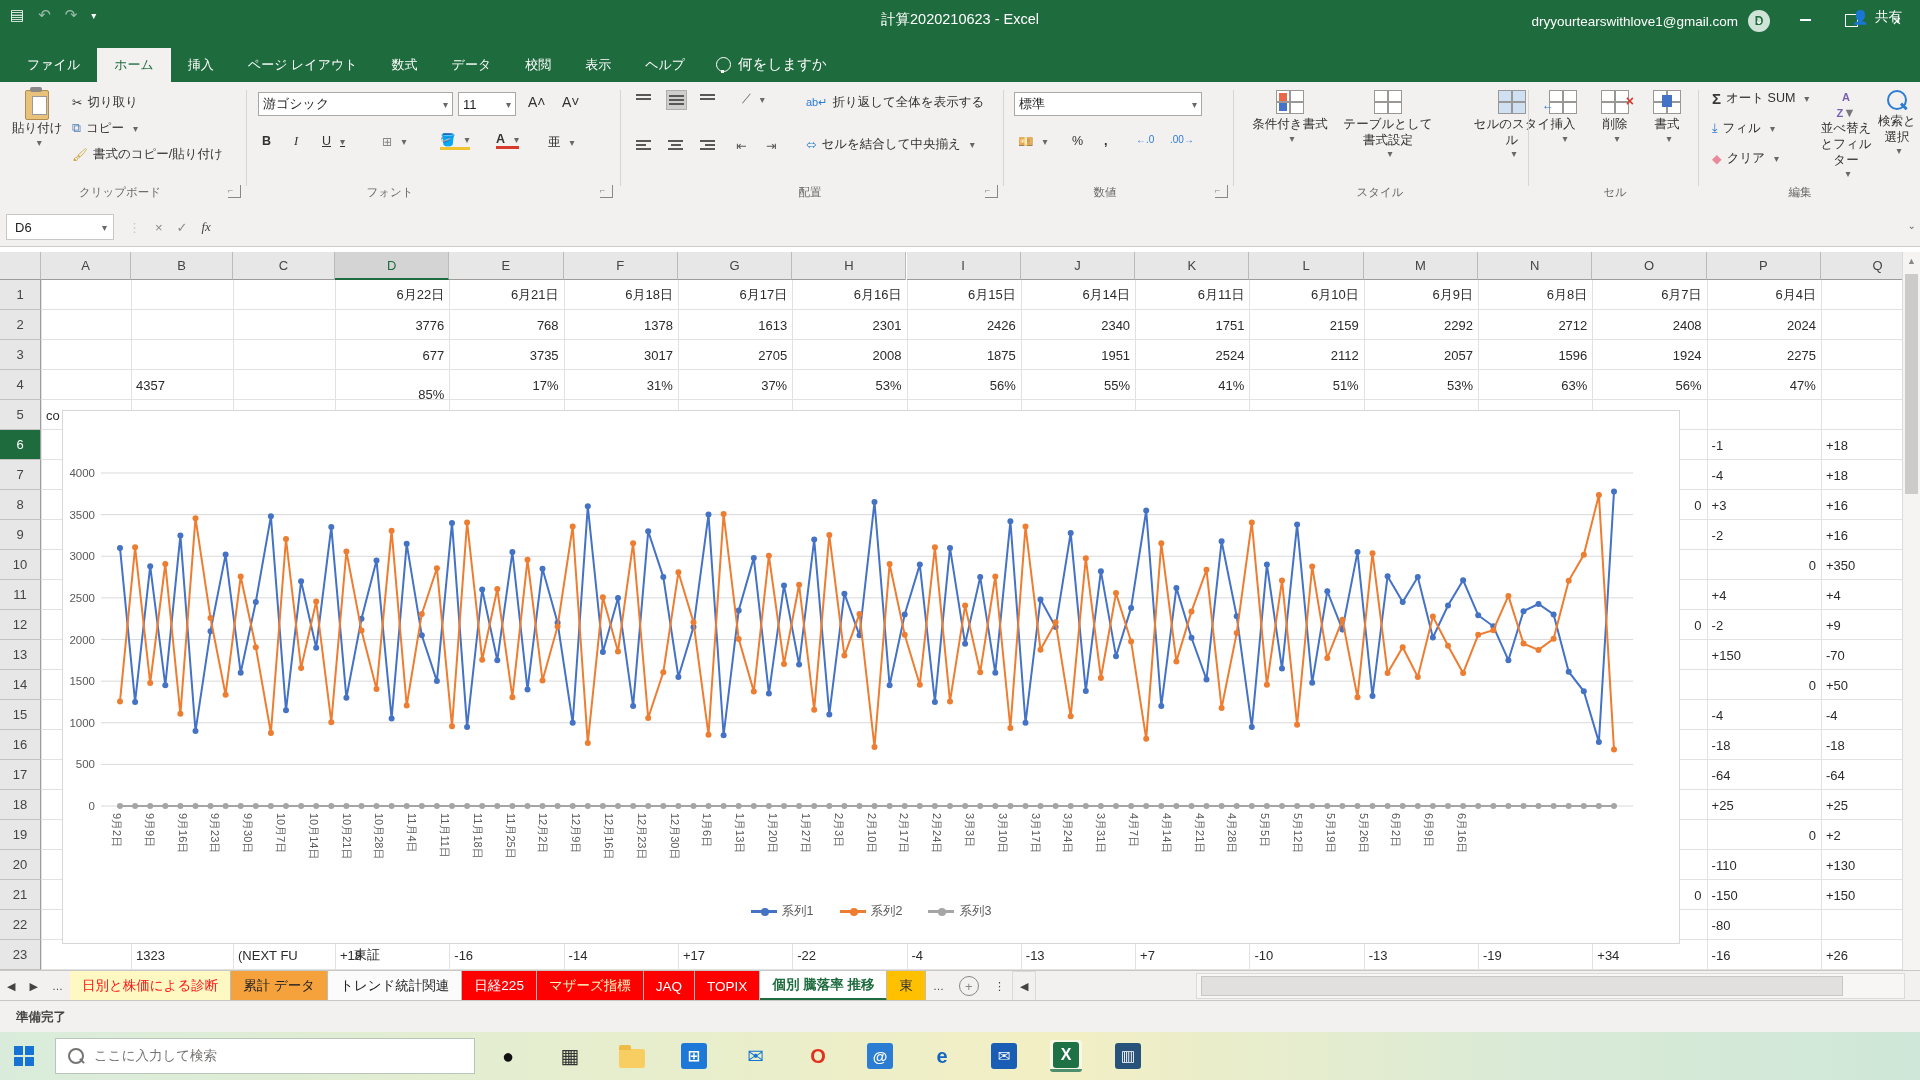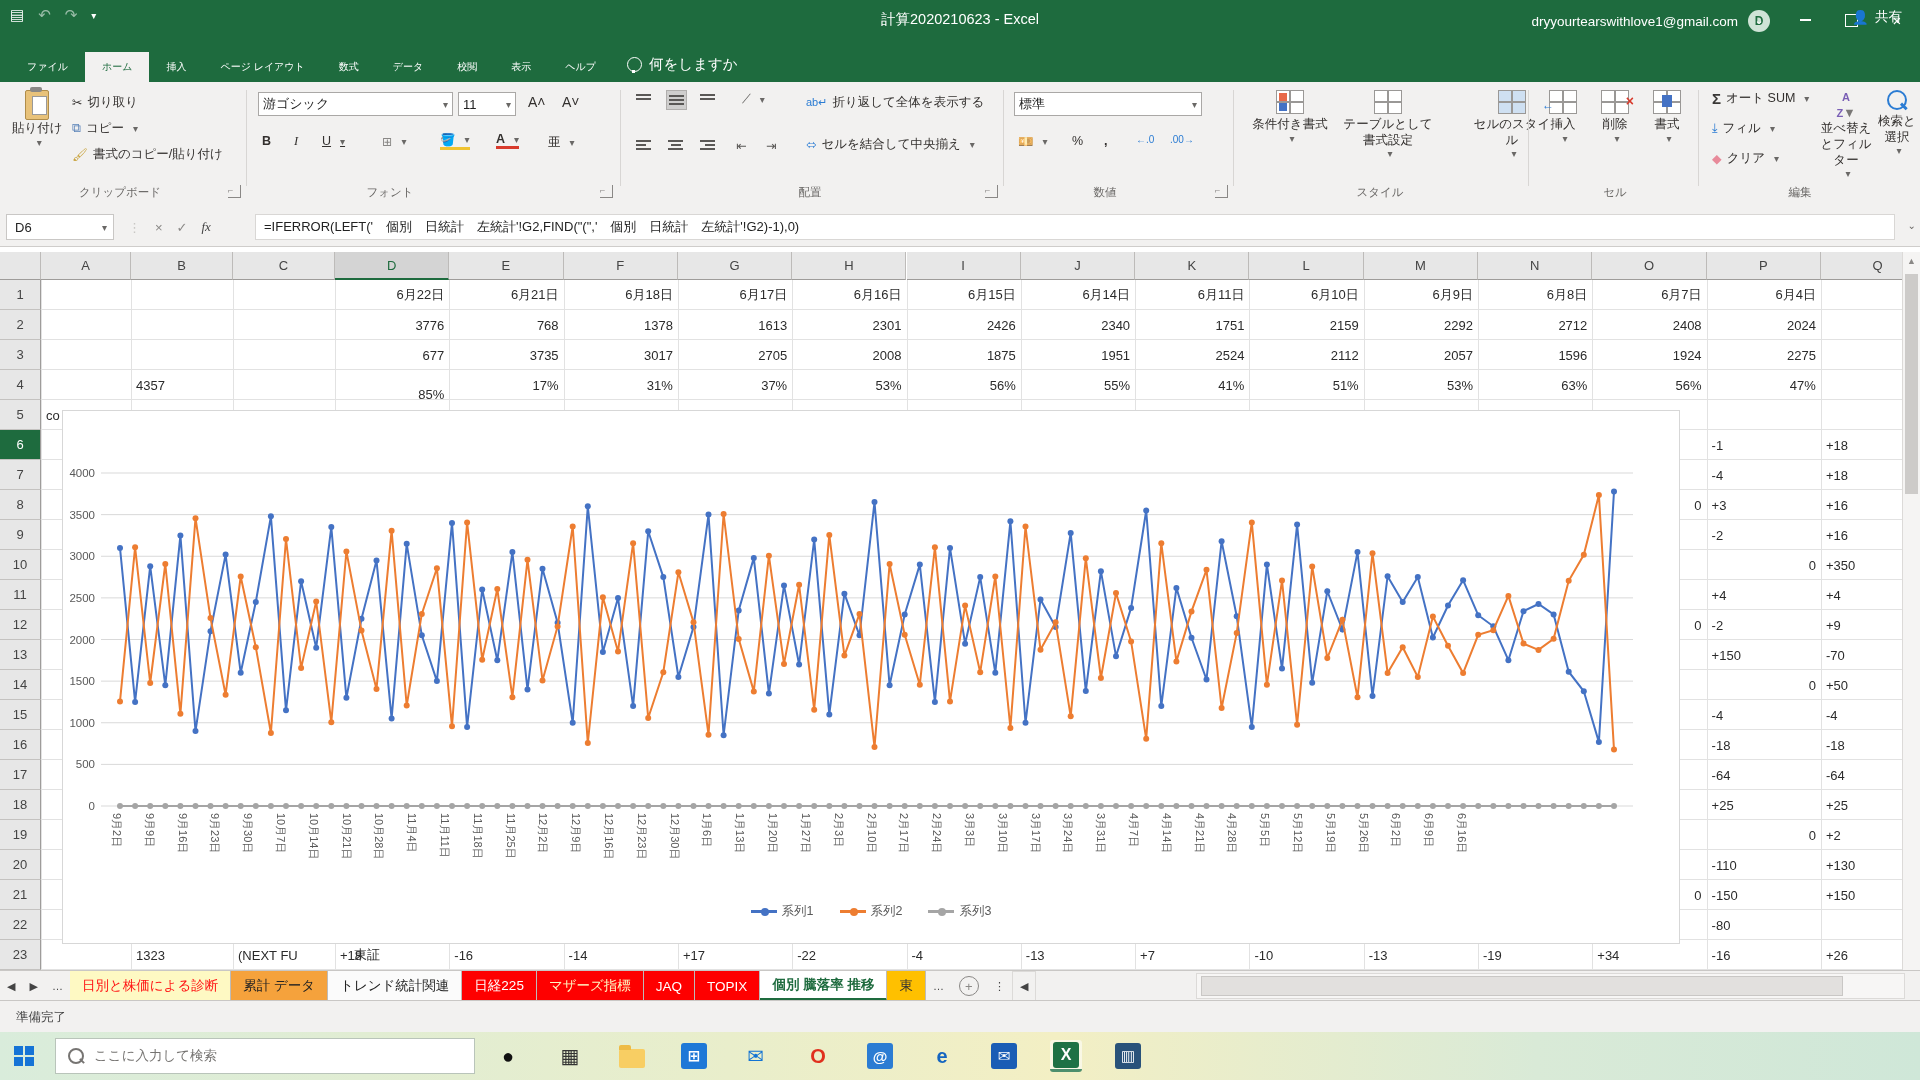--- a/index.html
+++ b/index.html
@@ -14,21 +14,21 @@
   #account{right:150px;top:10px;display:flex;align-items:center;gap:10px;font-size:13.5px;color:#fff;}
   .avatar{width:22px;height:22px;border-radius:50%;background:#cfe3d6;color:#1E6B3E;font-size:12px;
           display:flex;align-items:center;justify-content:center;font-weight:bold;}
   .winbtns{right:0;top:0;display:flex;height:40px;}
   .wbtn{width:46px;height:40px;display:flex;align-items:center;justify-content:center;color:#fff;font-size:15px;}
   .restore{width:11px;height:11px;border:1.5px solid #fff;position:relative;}
   .minbar{width:11px;height:2px;background:#fff;}
   
   #ribbontabs{left:0;top:40px;width:1920px;height:42px;background:#1E6B3E;display:flex;align-items:flex-end;
               padding-left:10px;box-sizing:border-box;}
-  .rtab{padding:8px 17px;font-size:10px;color:#fff;white-space:nowrap;}
+  .rtab{padding:8px 17px;font-size:13px;color:#fff;white-space:nowrap;}
   .rtab.active{background:#f2f1f0;color:#1E6B3E;font-weight:normal;}
   .tellme{display:flex;align-items:center;gap:7px;color:#fff;font-size:14.5px;padding:8px 14px;}
   .bulb{width:13px;height:13px;border:1.5px solid #fff;border-radius:50%;position:relative;}
   .bulb:after{content:"";position:absolute;left:4px;top:12px;width:3px;height:3px;background:#fff;}
   #sharegreen{position:absolute;right:18px;top:8px;color:#fff;font-size:13.5px;display:flex;gap:6px;align-items:center;}
   
   #ribbon{left:0;top:82px;width:1920px;height:126px;background:#f2f1f0;border-bottom:1px solid #c9c7c5;}
   .rgroup-label{position:absolute;top:103px;font-size:11.5px;color:#6a6866;text-align:center;}
   .launcher{position:absolute;top:103px;width:12px;height:12px;border-right:1.5px solid #8a8886;
             border-bottom:1.5px solid #8a8886;font-size:9px;color:#8a8886;}
@@ -361,23 +361,20 @@
   <div id="fbar" class="abs">
     <div id="namebox" class="abs">
       <span>D6</span>
         <span class="chev" style="margin-left:auto;margin-right:6px;">▾</span>
     </div>
     <div class="fbtns abs">
       <span style="color:#c9c7c5">⋮</span>
       <span>×</span>
       <span>✓</span>
       <span style="font-style:italic;font-family:'Liberation Serif',serif;color:#444;">fx</span>
-    </div>
-    <div id="formulabox" class="abs">
-      <span>=IFERROR(LEFT('　個別　日統計　左統計'!G2,FIND("(",'　個別　日統計　左統計'!G2)-1),0)</span>
     </div>
     <div class="abs" style="right:4px;top:12px;font-size:10px;color:#6a6866;">⌄</div>
   </div>
 
   <div id="grid">
       <div class="colhead" style="left: 41px; width: 90px;">A</div>
       <div class="colhead" style="left: 131px; width: 102px;">B</div>
       <div class="colhead" style="left: 233px; width: 102px;">C</div>
       <div class="colhead selcol" style="left: 335px; width: 114.3px;">D</div>
       <div class="colhead" style="left: 449.3px; width: 114.3px;">E</div>
@@ -971,21 +968,21 @@
       <div class="tnav">…</div>
       <div class="addbtn">+</div>
       <div class="tnav">⋮</div>
       <div class="tnav" style="border: 1px solid rgb(220, 218, 216);">◀</div>
     </div>
   <div id="hscroll" class="abs">
       <div id="hthumb"></div>
     </div>
 
   <div id="statusbar" class="abs">
-    <div class="abs" style="left:16px;top:8px;">準備完了</div>
+    <div class="abs" style="left:16px;top:8px;font-weight:bold;">準備完了</div>
 
   </div>
 
   <div id="vscroll" class="abs">
     <div class="varrow">▲</div>
     <div id="vthumb"></div>
   </div>
 
   <div id="taskbar" class="abs">
     <div id="startbtn" class="abs">

